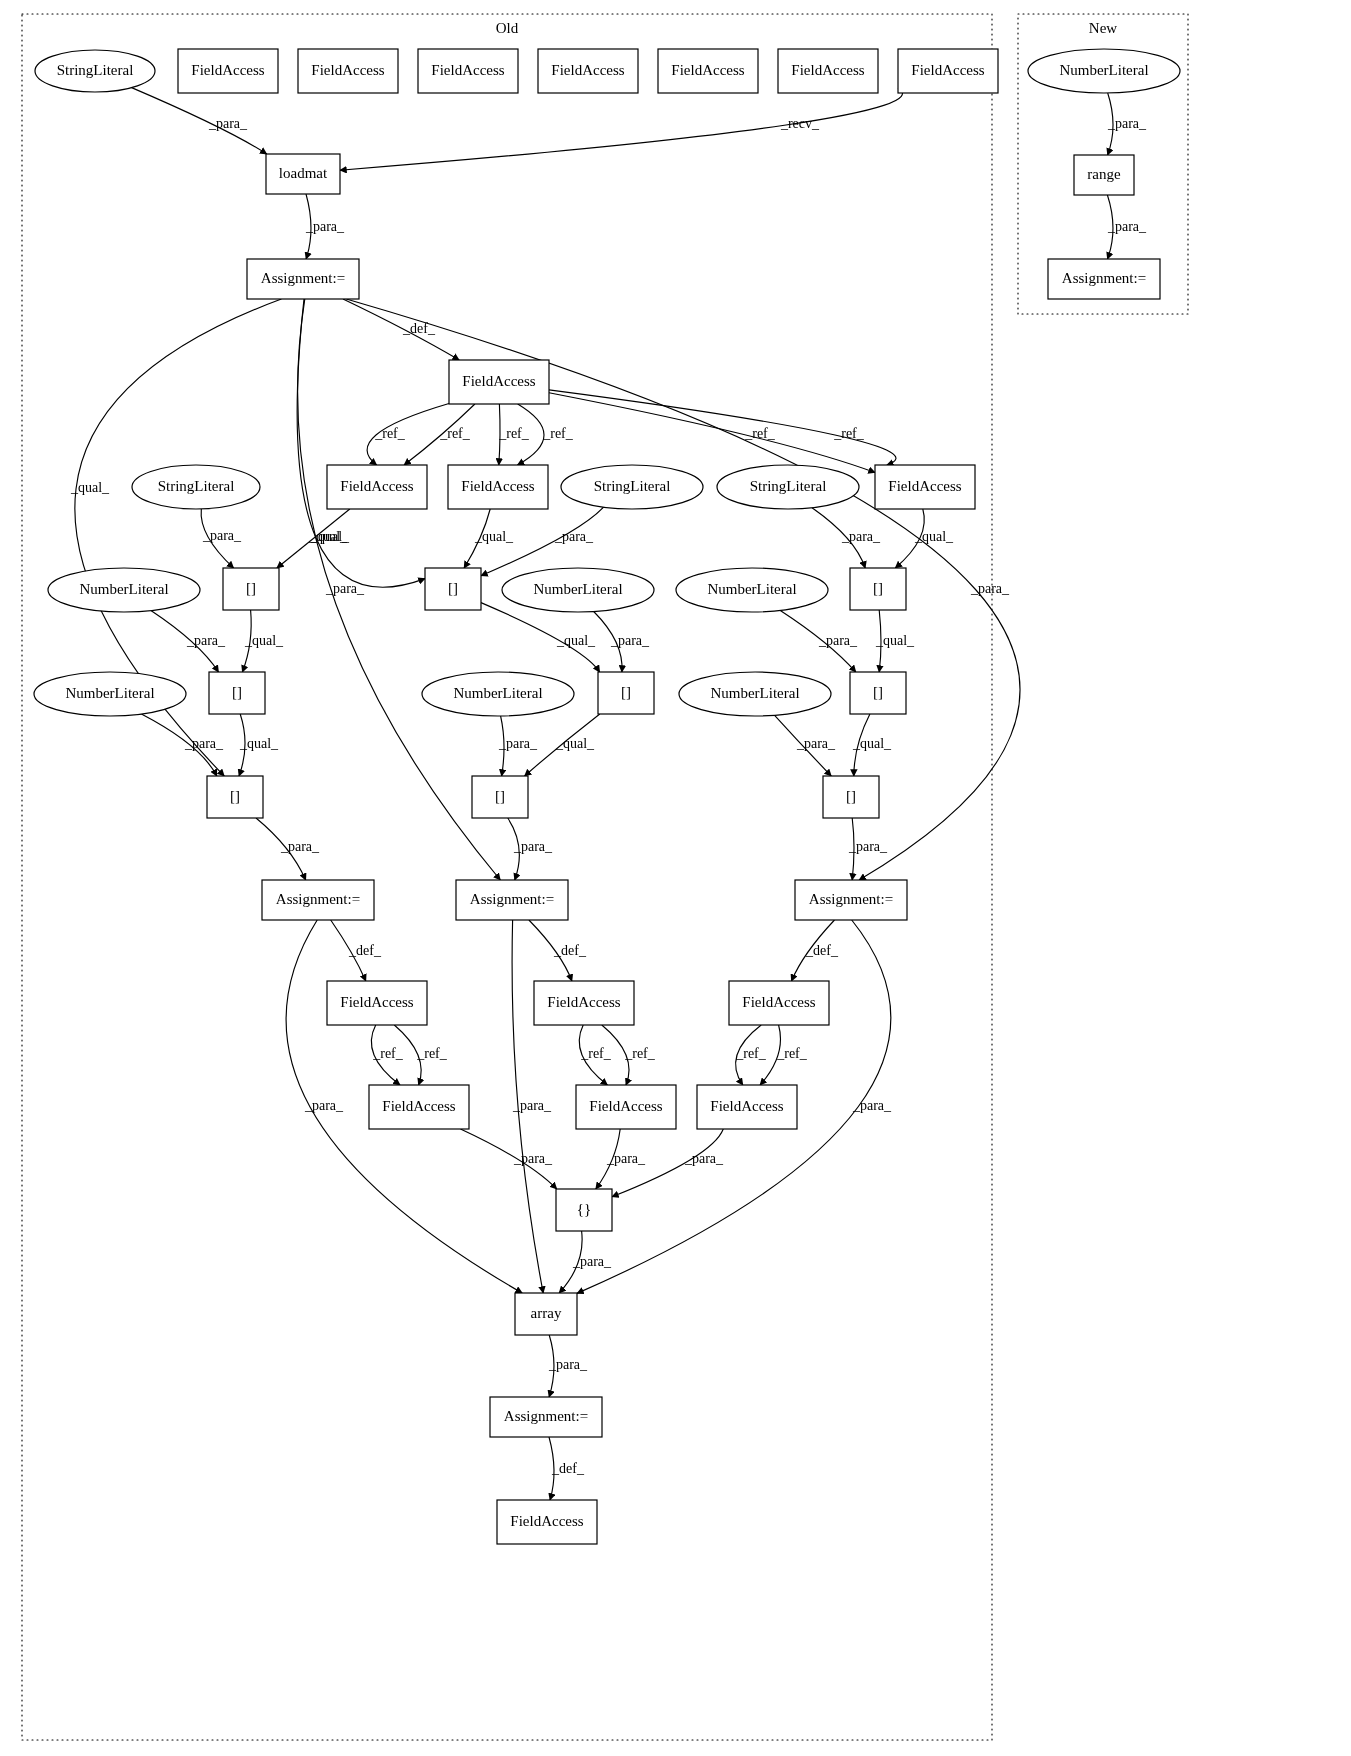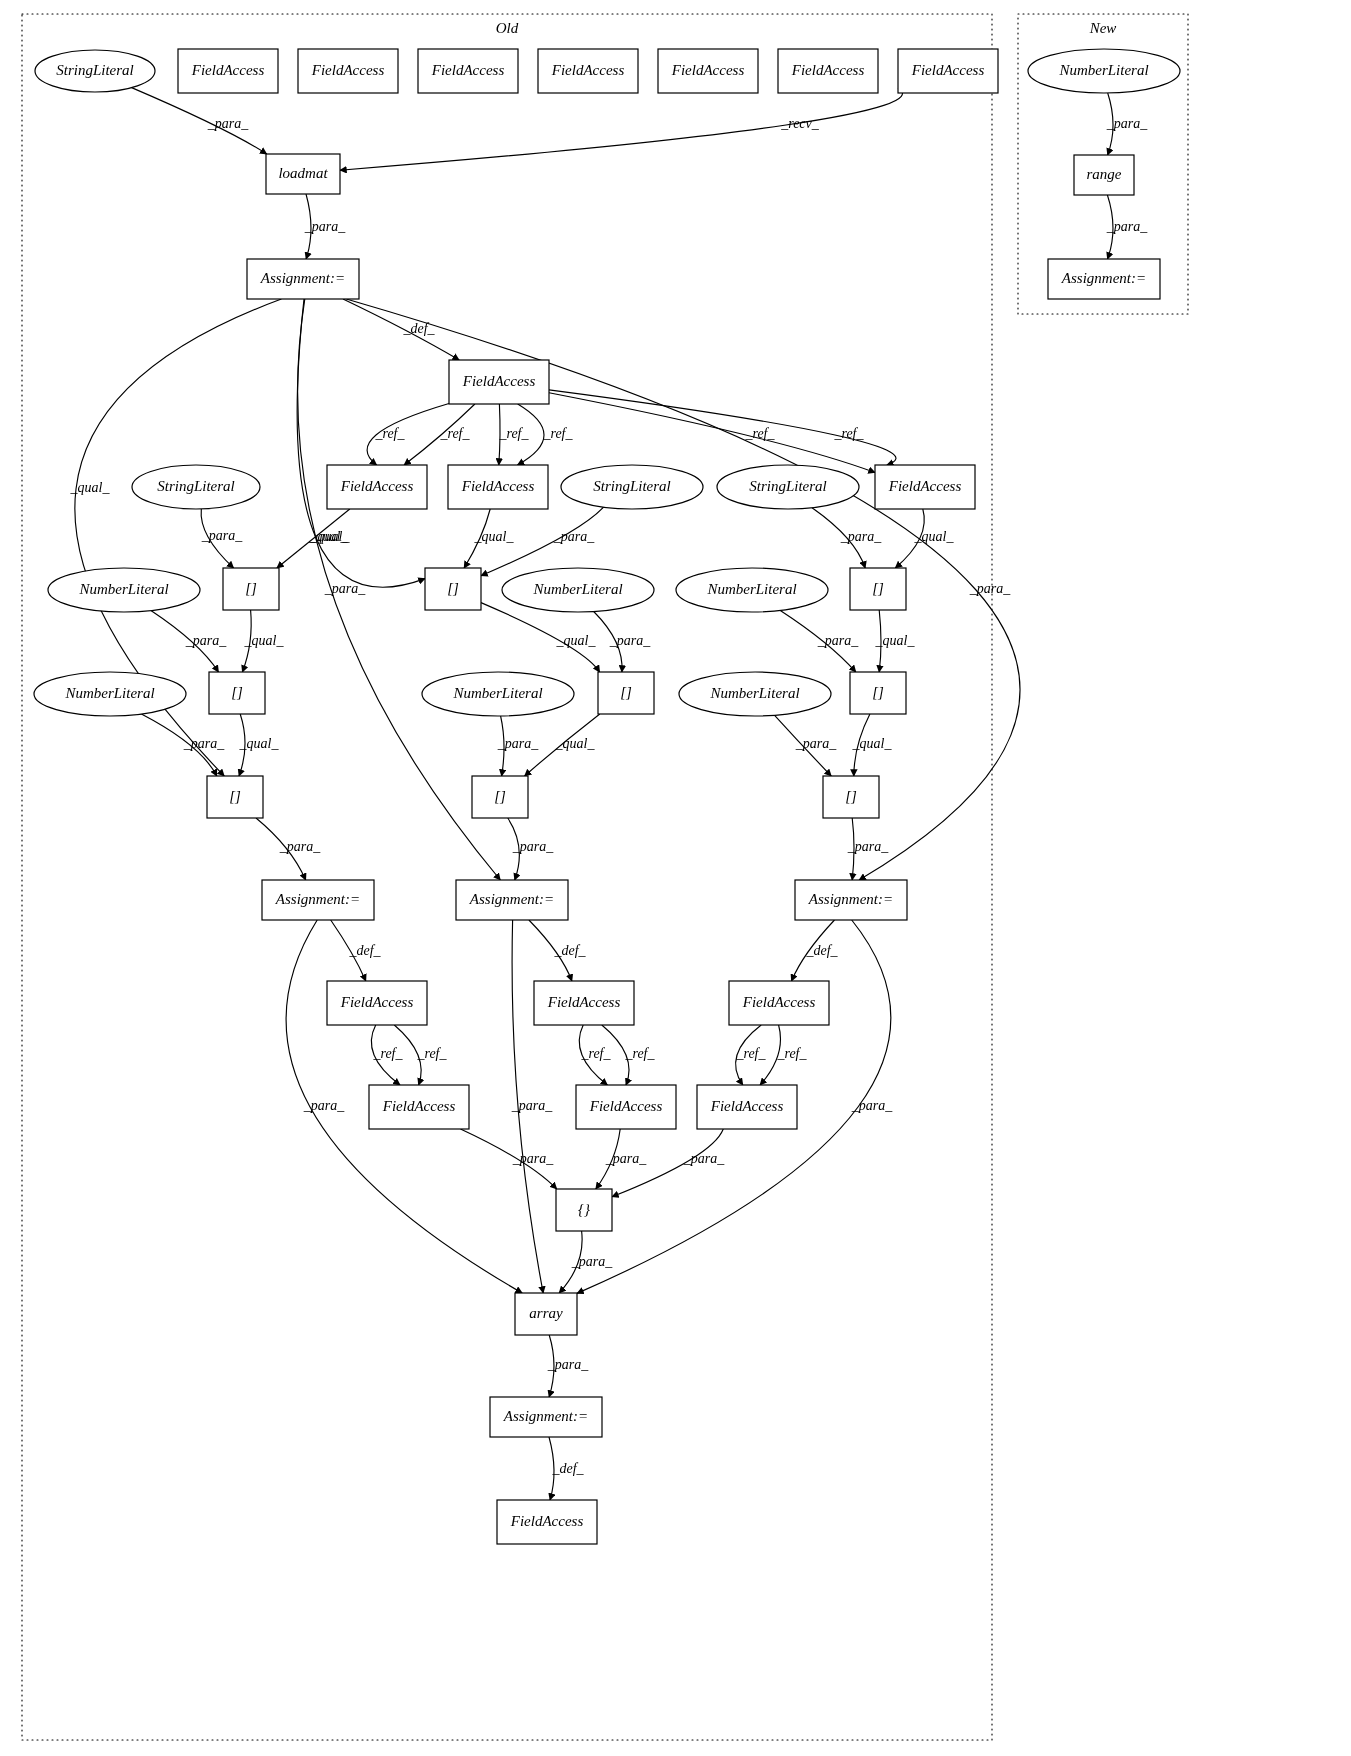--- a/index.html
+++ b/index.html
@@ -6,21 +6,20 @@
     margin: 0;
     padding: 0;
     background: #ffffff;
   }
   #root {
     position: relative;
     width: 1351px;
     height: 1756px;
     background: #ffffff;
     font-family: "Liberation Serif", "DejaVu Serif", serif;
-    font-style: italic;
   }
   svg#graph {
     display: block;
     width: 1351px;
     height: 1756px;
   }
   .cluster-rect {
     fill: none;
     stroke: #000000;
     stroke-width: 1.1;

